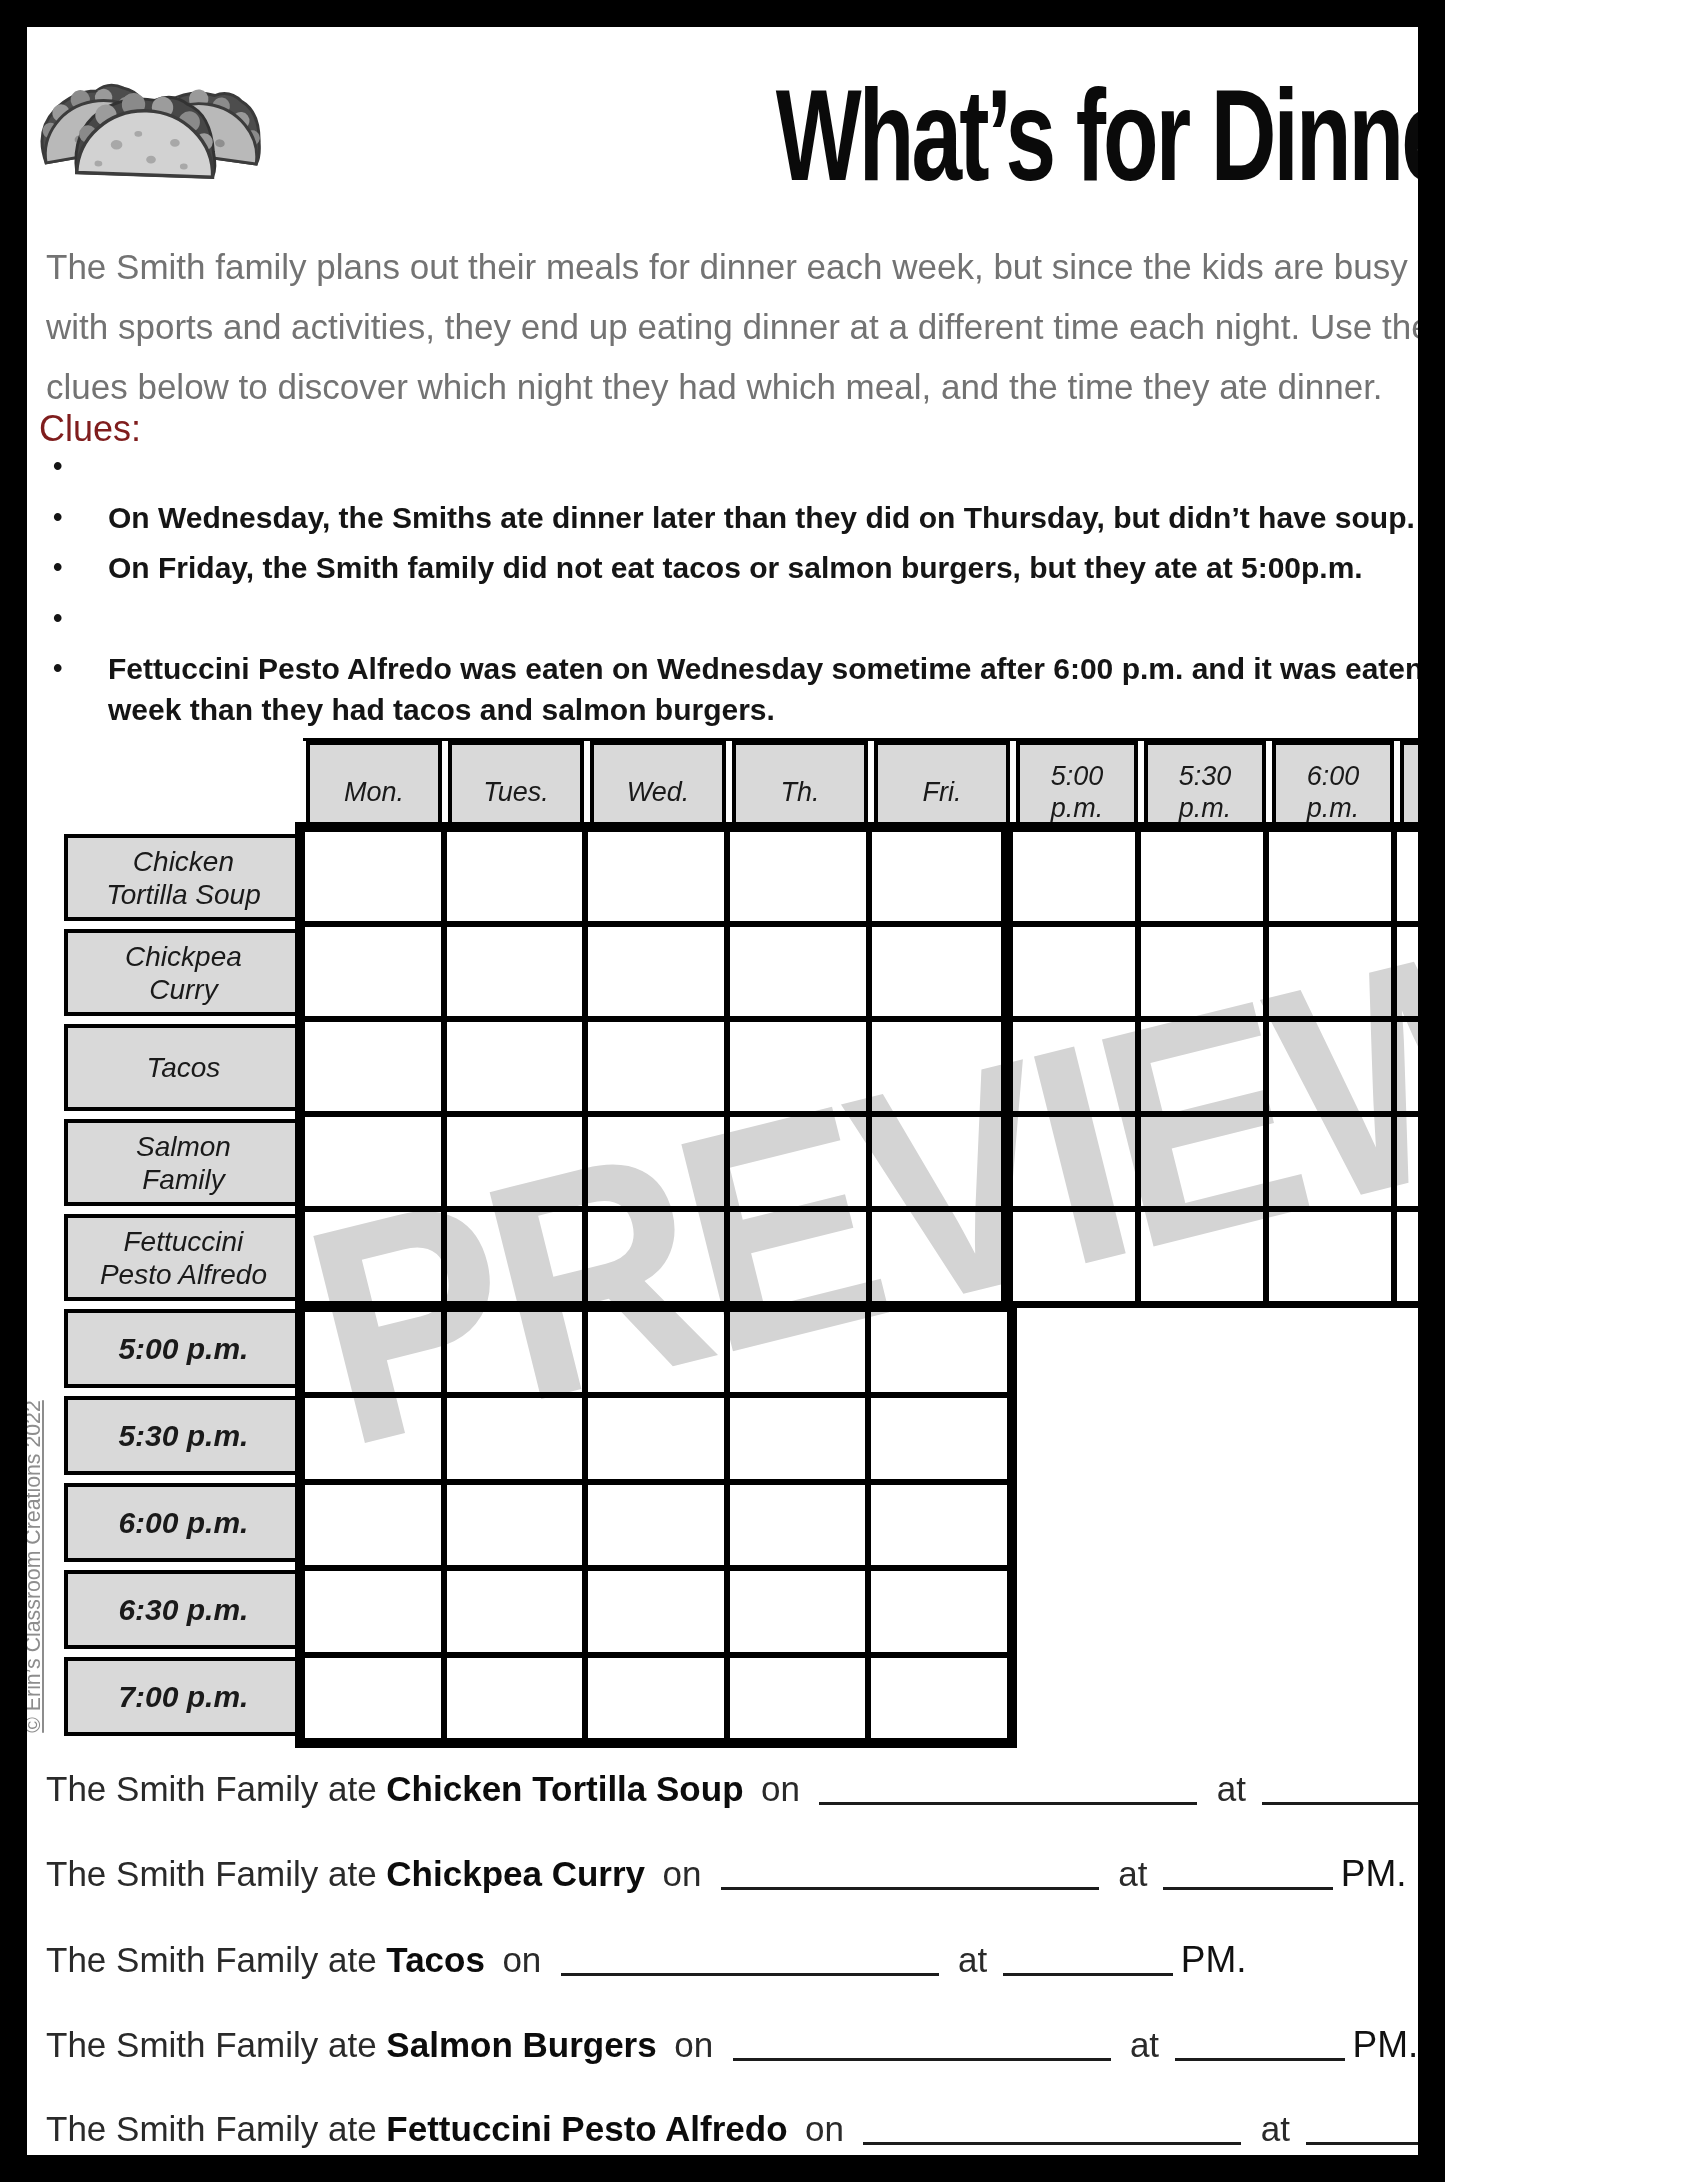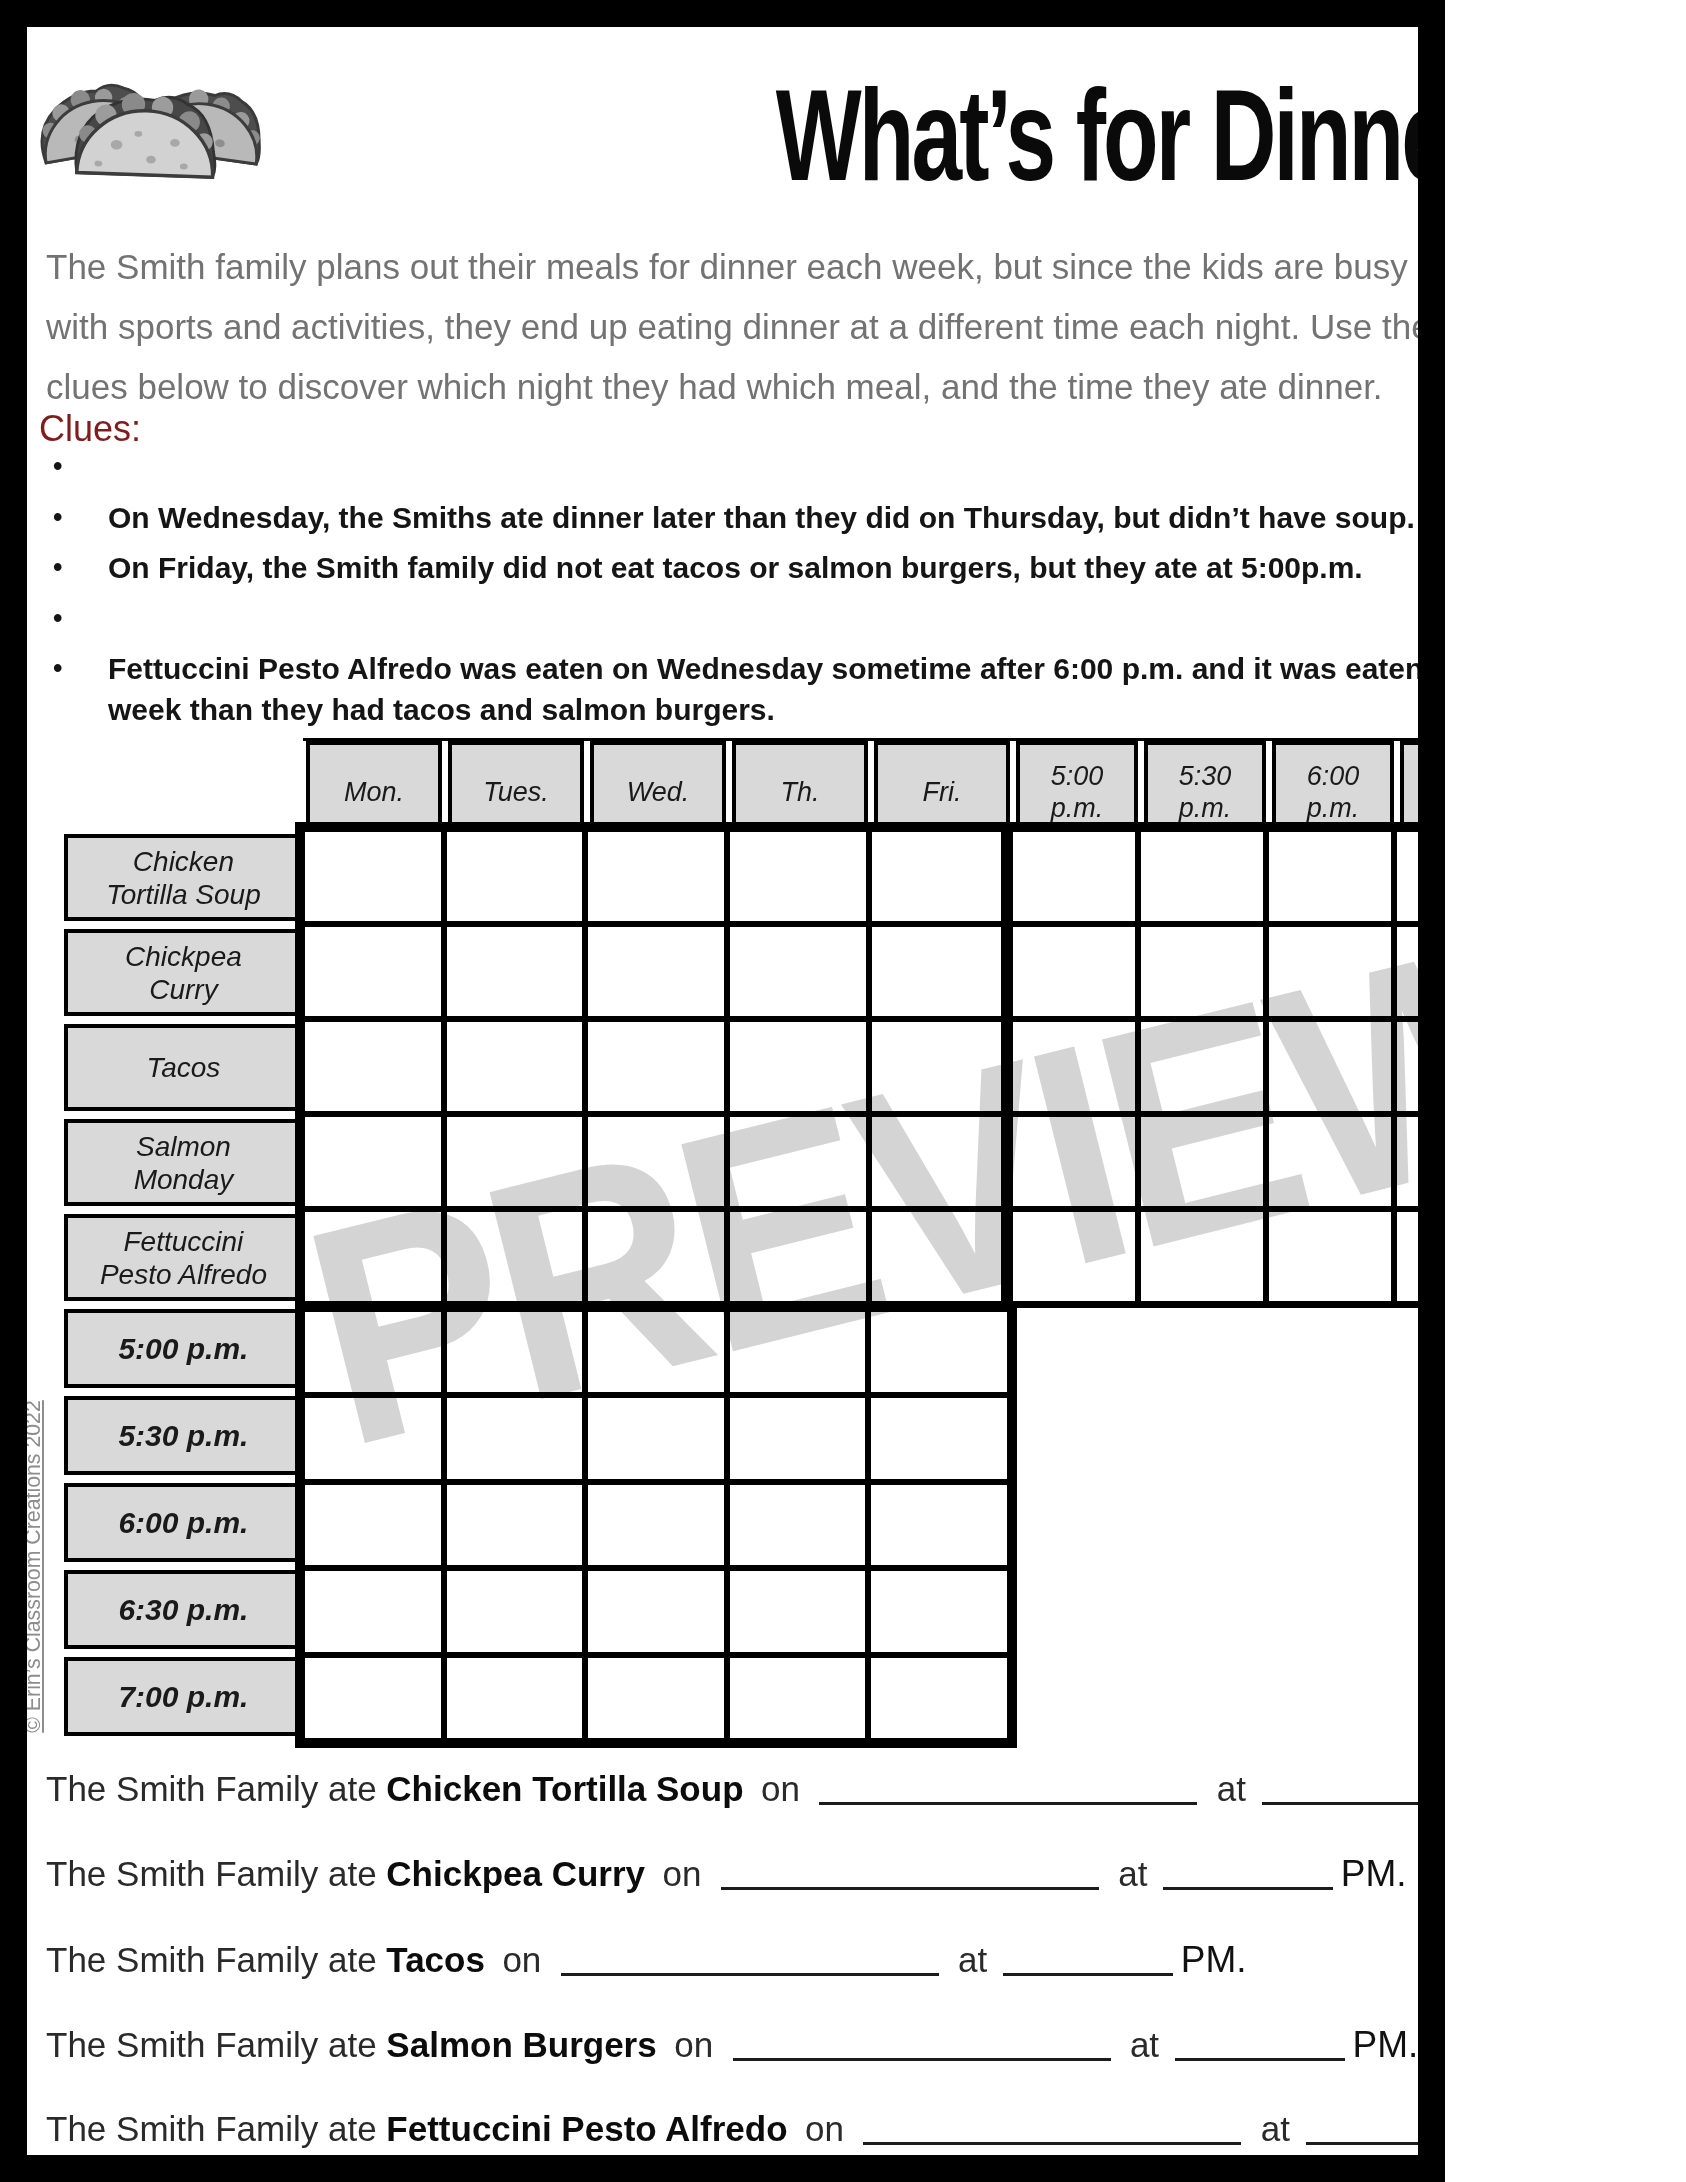--- a/index.html
+++ b/index.html
@@ -165,21 +165,21 @@
       <div class="hbox">7:00
 p.m.</div>
     </div>
     <div class="label-col">
       <div class="lbox meal">Chicken
 Tortilla Soup</div>
       <div class="lbox meal">Chickpea
 Curry</div>
       <div class="lbox meal">Tacos</div>
       <div class="lbox meal">Salmon
-Monday</div>
+Family</div>
       <div class="lbox meal">Fettuccini
 Pesto Alfredo</div>
       <div class="lbox time">5:00 p.m.</div>
       <div class="lbox time">5:30 p.m.</div>
       <div class="lbox time">6:00 p.m.</div>
       <div class="lbox time">6:30 p.m.</div>
       <div class="lbox time">7:00 p.m.</div>
     </div>
     <div class="meal-grid" id="meal-grid">
         <div class="cell"></div>

